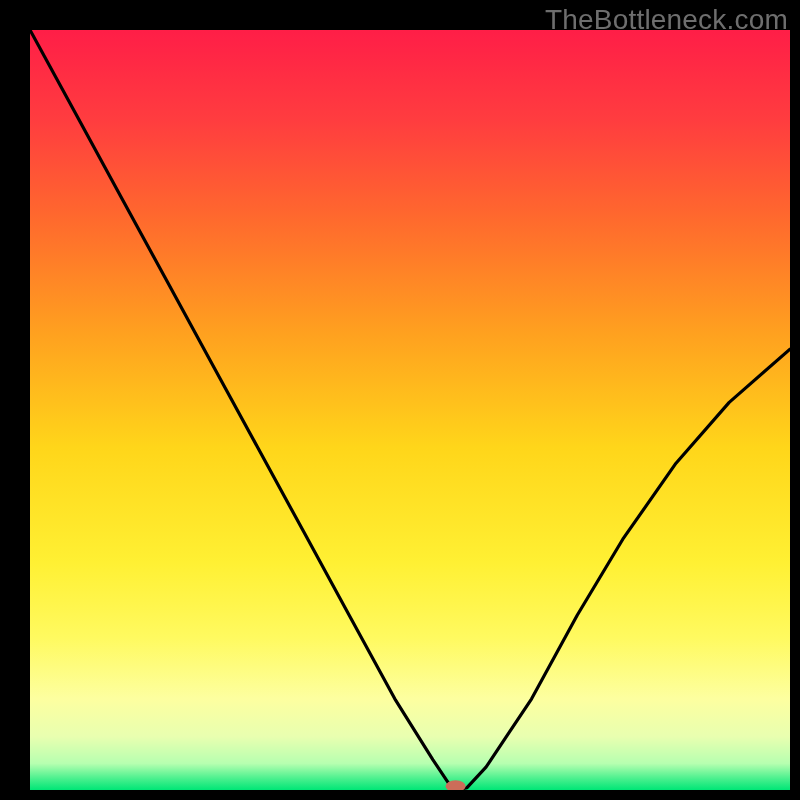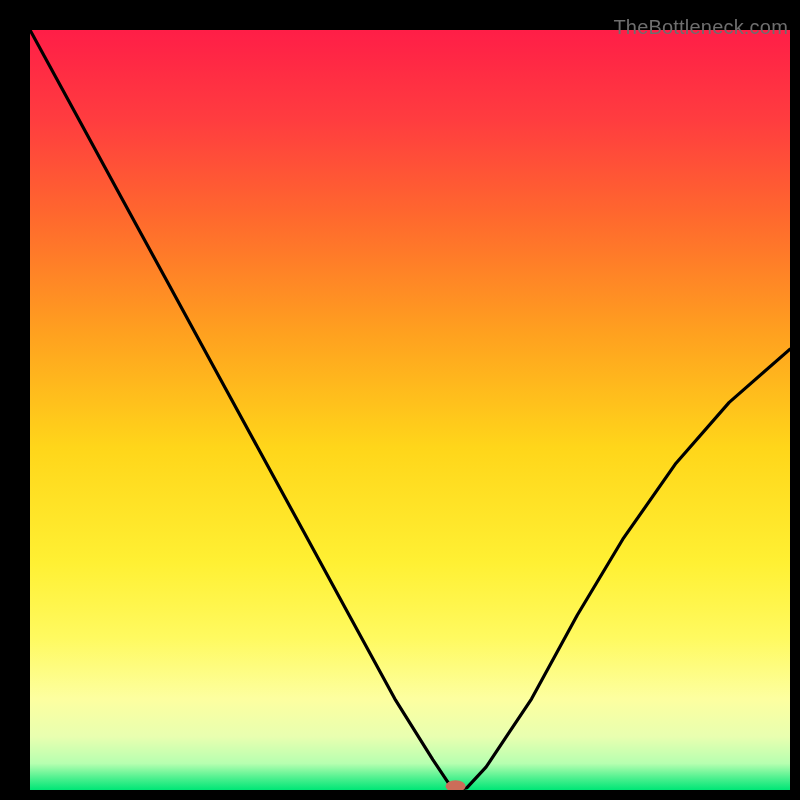--- a/index.html
+++ b/index.html
@@ -12,24 +12,24 @@
     font-family: Arial, Helvetica, sans-serif;
   }
   .frame {
     position: relative;
     width: 800px;
     height: 800px;
     background: #000000;
   }
   .watermark {
     position: absolute;
-    top: 16px;
+    top: 4px;
     right: 12px;
     color: #6e6e6e;
-    font-size: 20px;
+    font-size: 28px;
     font-weight: 400;
     letter-spacing: 0.2px;
     z-index: 10;
   }
   .plot-wrap {
     position: absolute;
     left: 30px;
     top: 30px;
     width: 760px;
     height: 760px;

